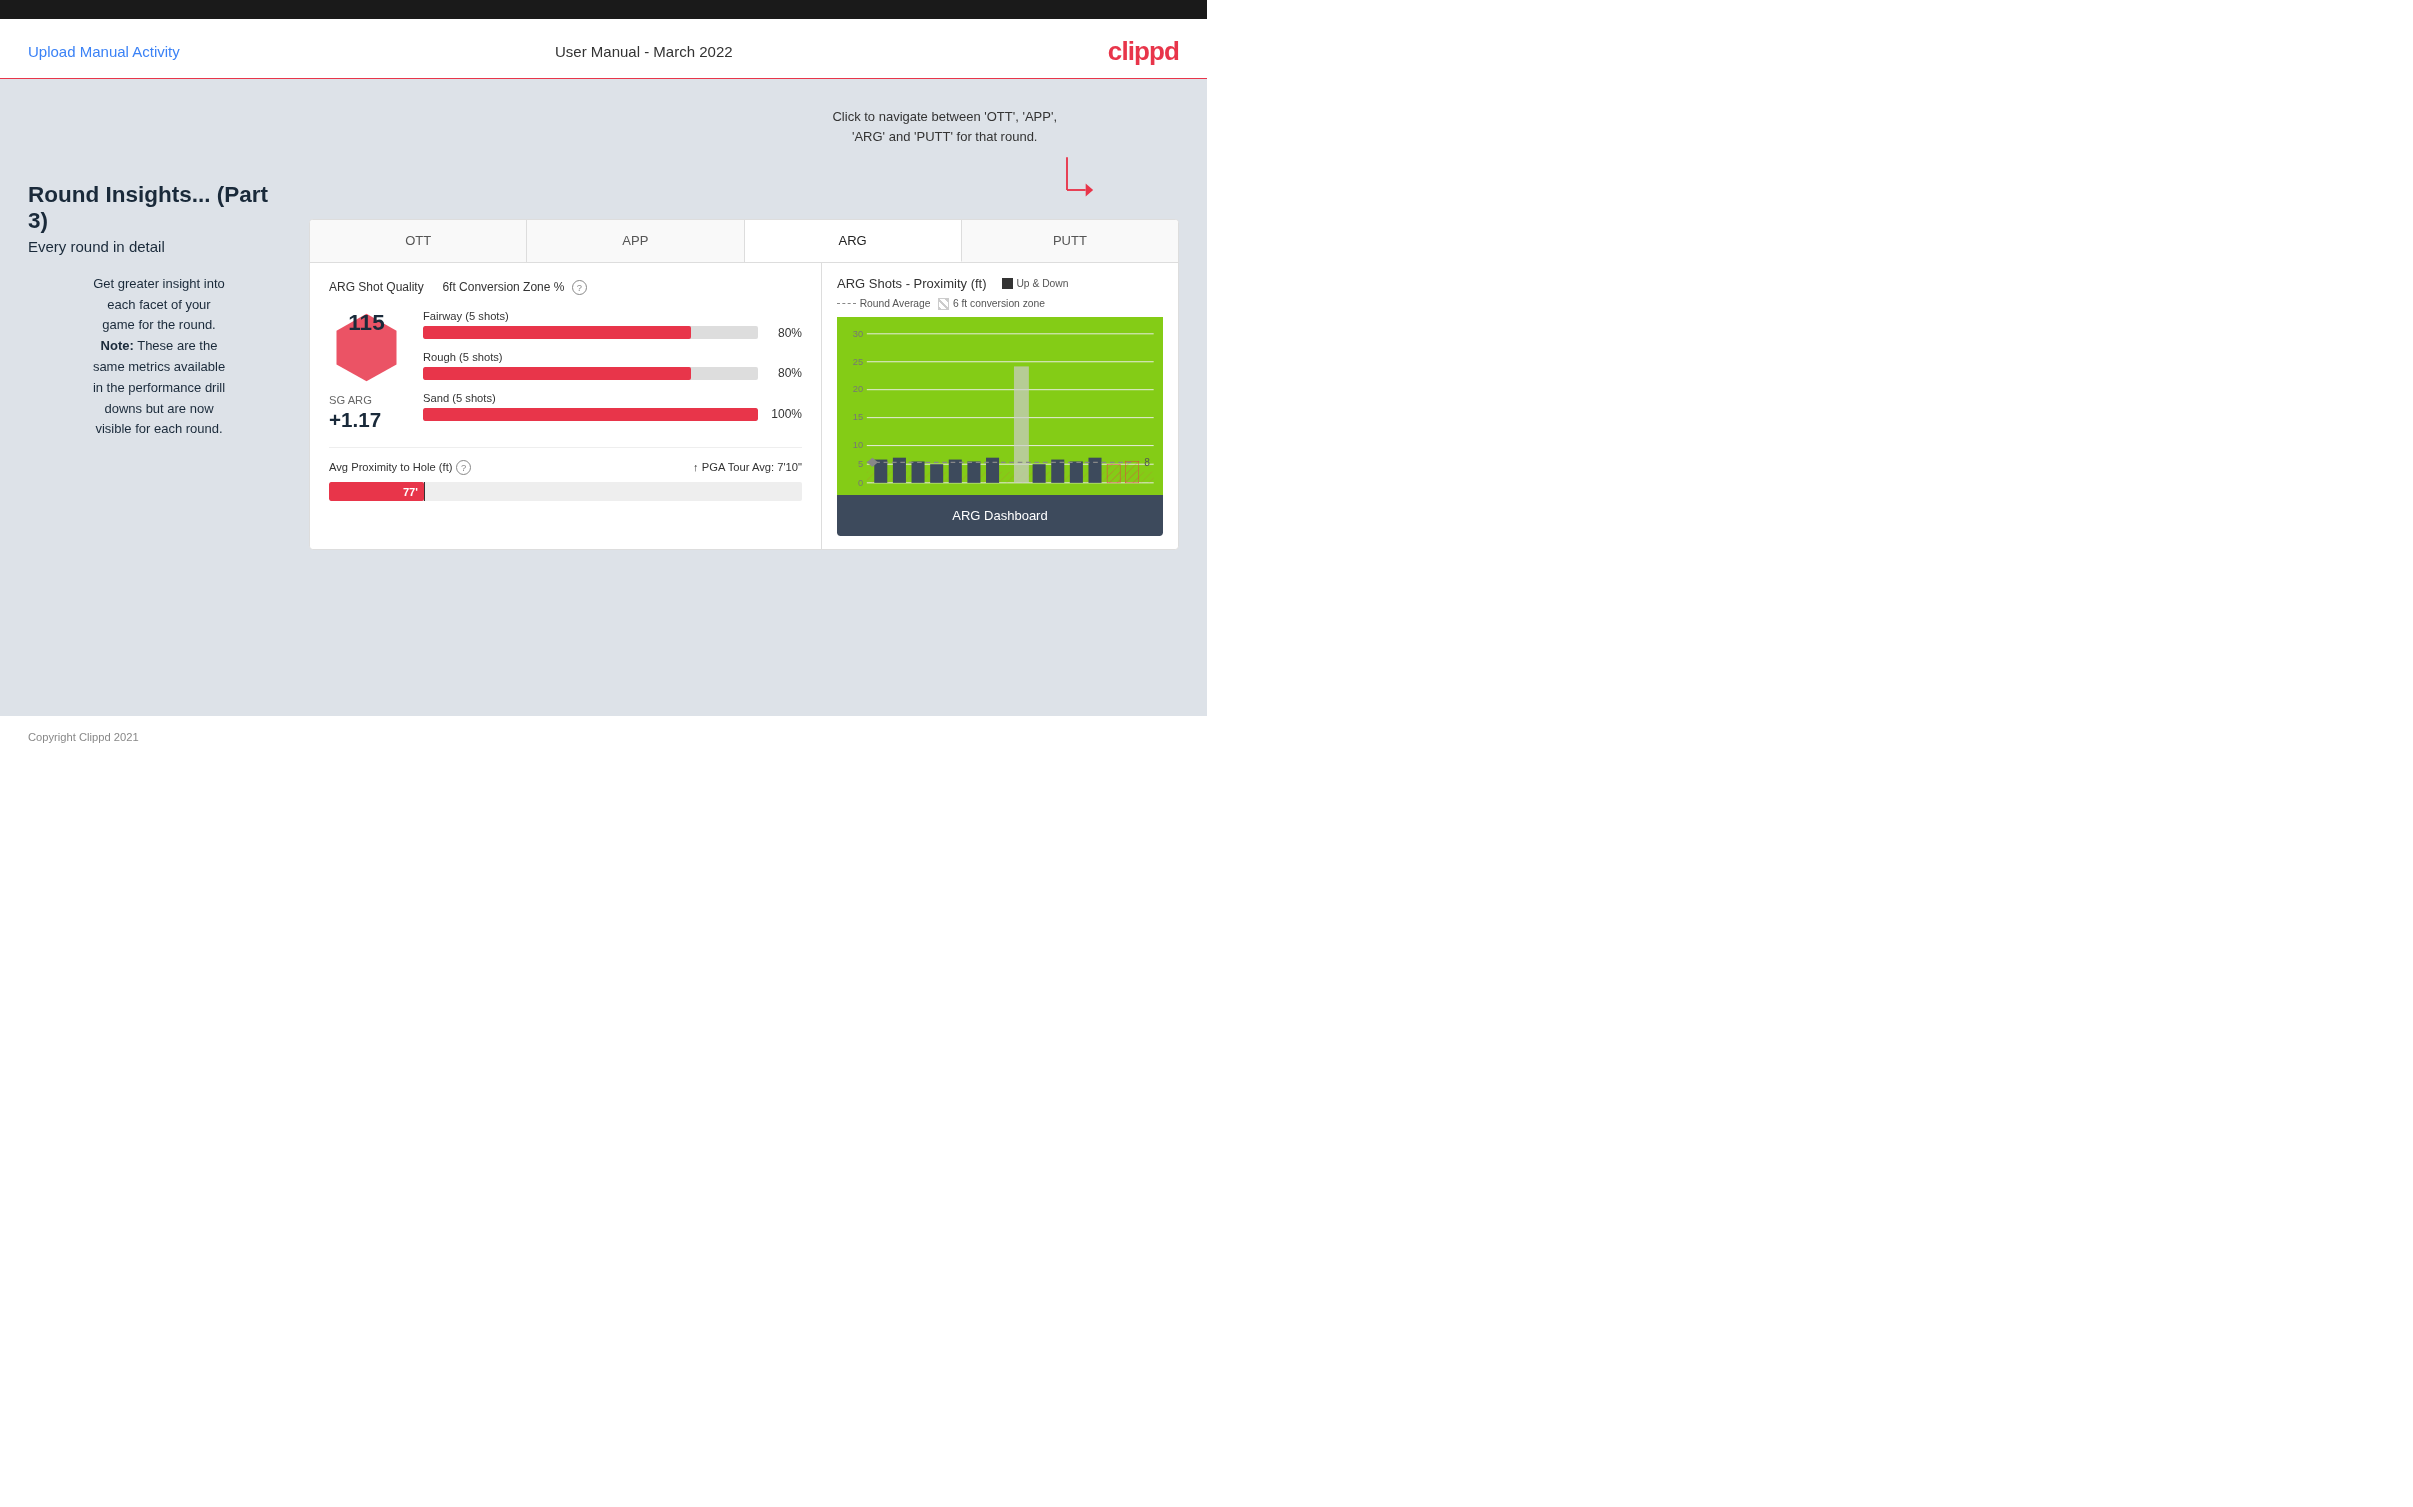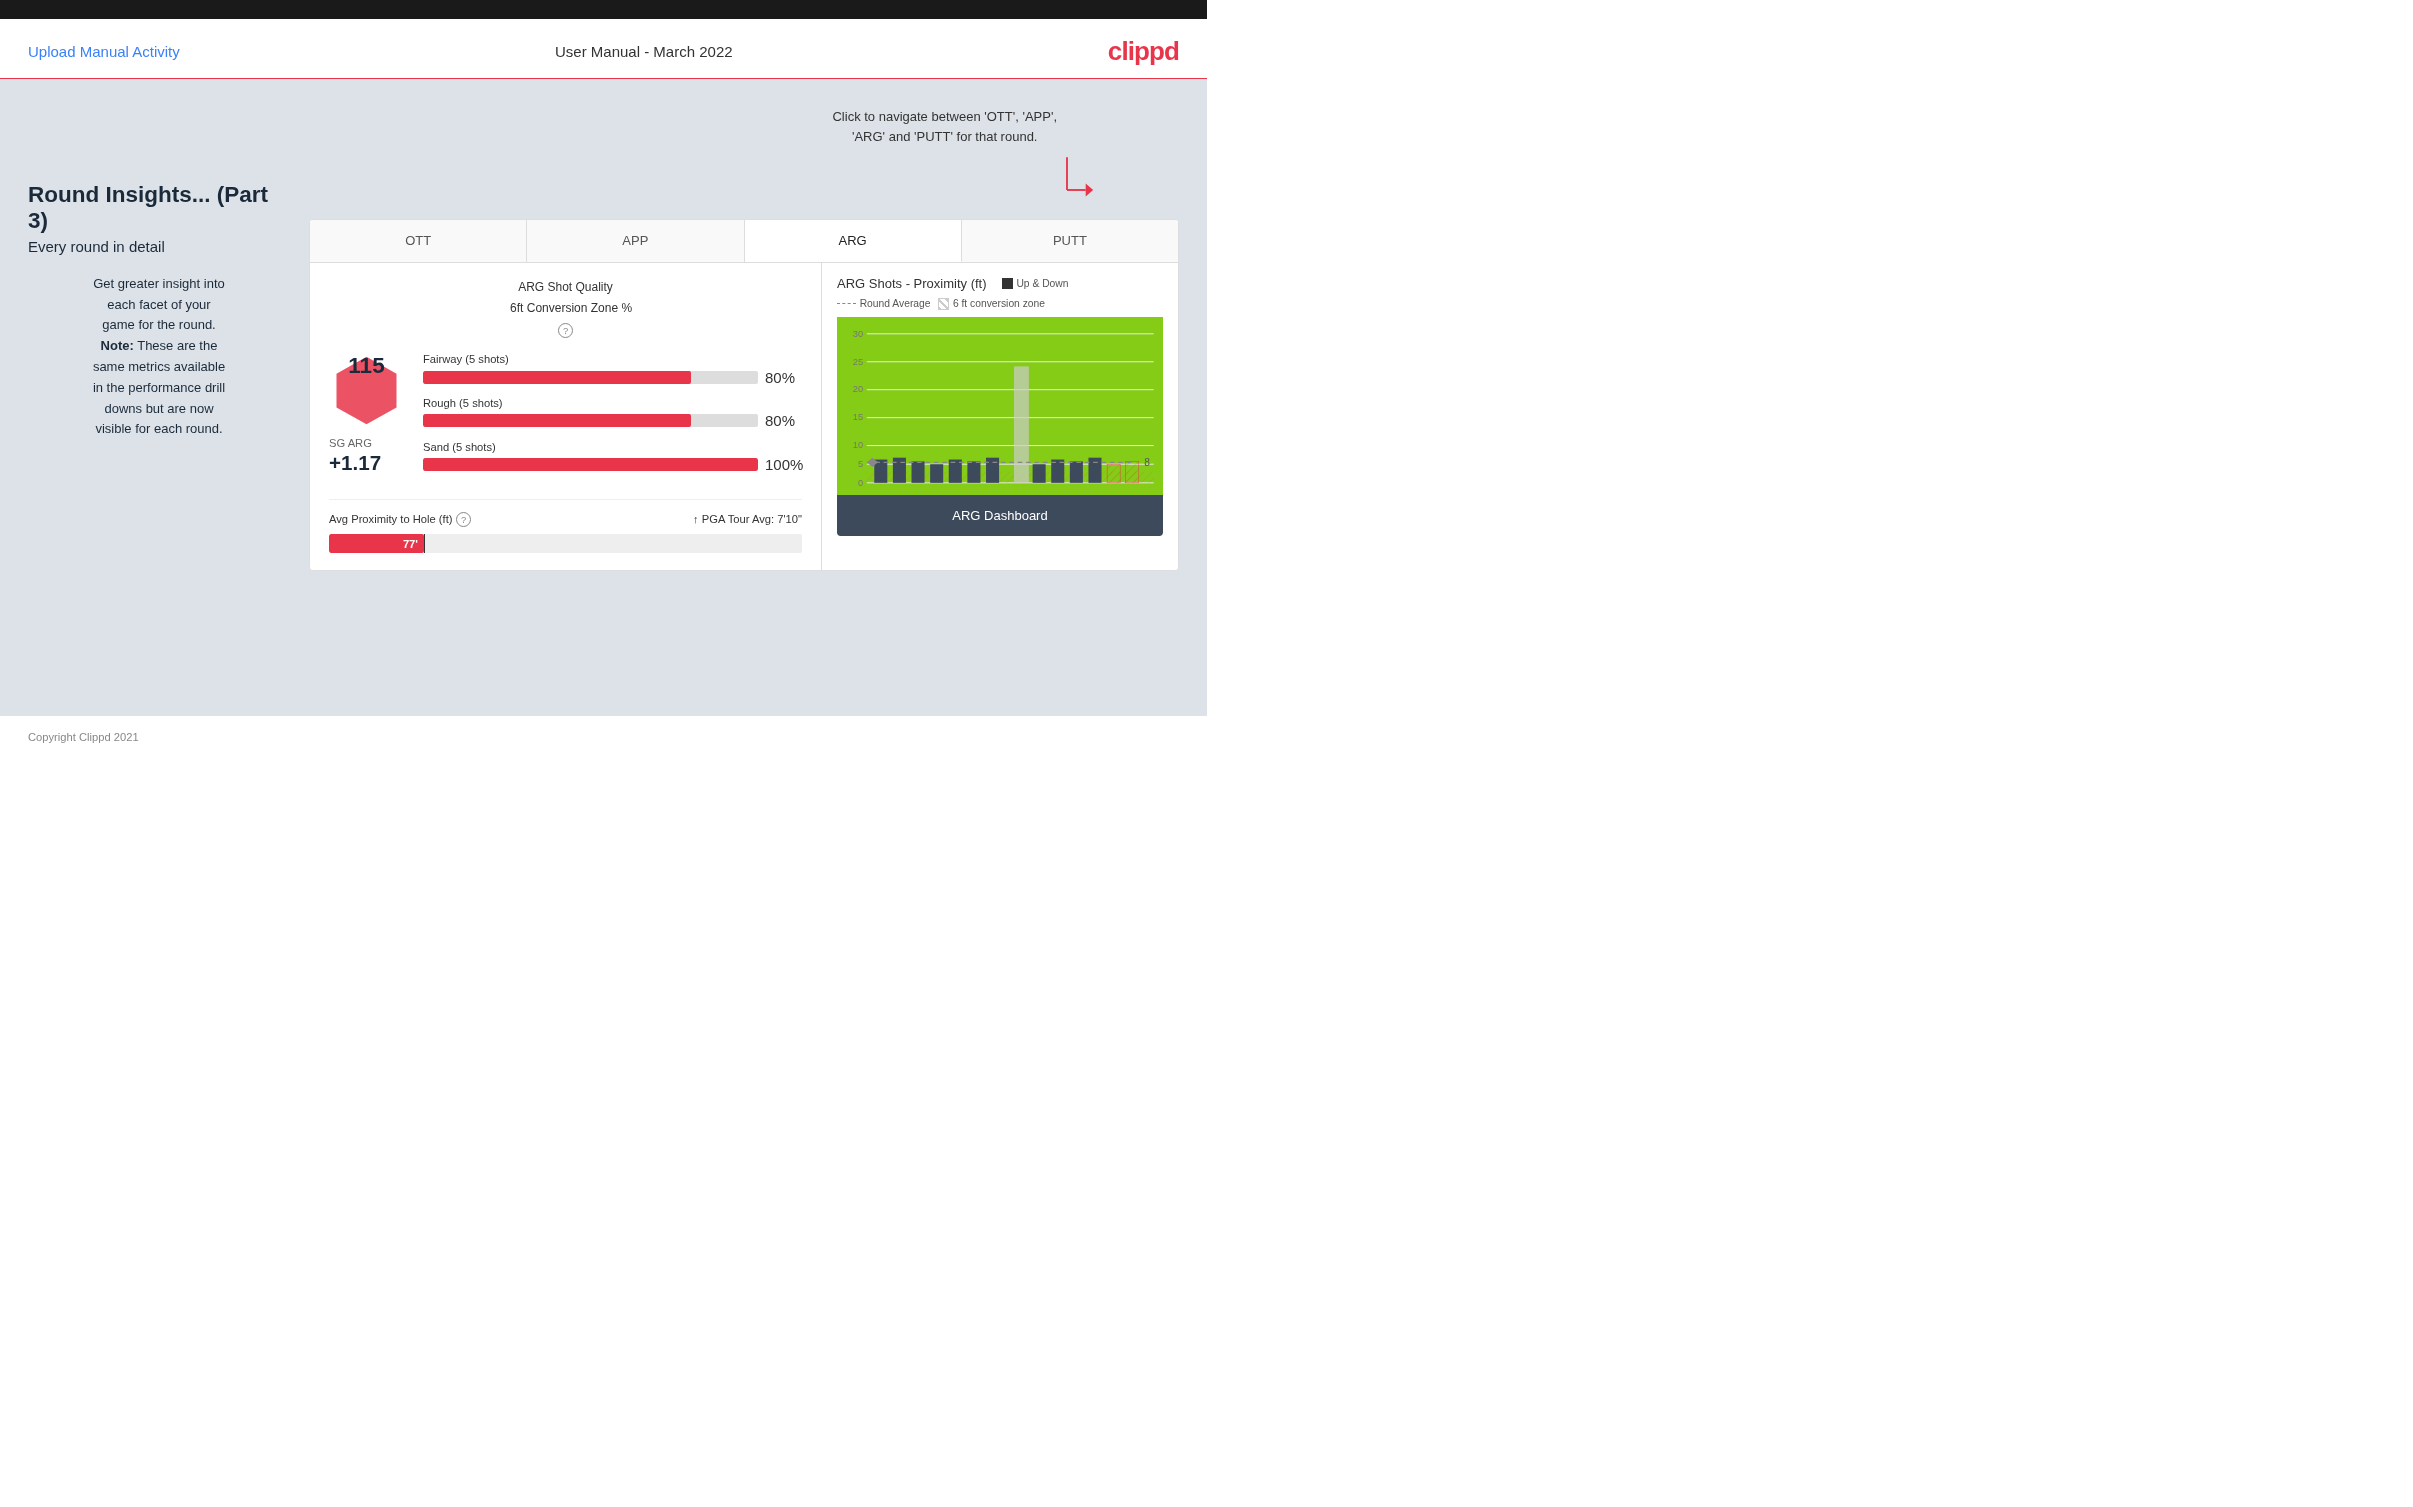--- a/index.html
+++ b/index.html
@@ -131,21 +131,20 @@
       width: 356px;
       padding: 13px 15px;
       flex-shrink: 0;
     }
     
     .card-left-header {
       display: flex;
       align-items: center;
       gap: 7.5px;
       margin-bottom: 15px;
-      flex-direction: column;
     }
     .quality-label {
       font-size: 12px;
       color: #333;
       font-weight: 500;
     }
     .conversion-label {
       font-size: 12px;
       color: #333;
       margin-left: 11.2px;
@@ -214,25 +213,25 @@
       background: #ddd;
       border-radius: 1.9px;
       overflow: hidden;
     }
     .bar-fill {
       height: 100%;
       background: #e8354a;
       border-radius: 1.9px;
     }
     .bar-pct {
-      font-size: 15px;
+      font-size: 12px;
       color: #333;
       font-weight: 500;
       width: 37px;
-      text-align: left;
+      text-align: right;
     }
     
     .sg-section {
       margin-top: 9.4px;
     }
     .sg-label {
       font-size: 11.2px;
       color: #666;
       margin-bottom: 1.9px;
     }

